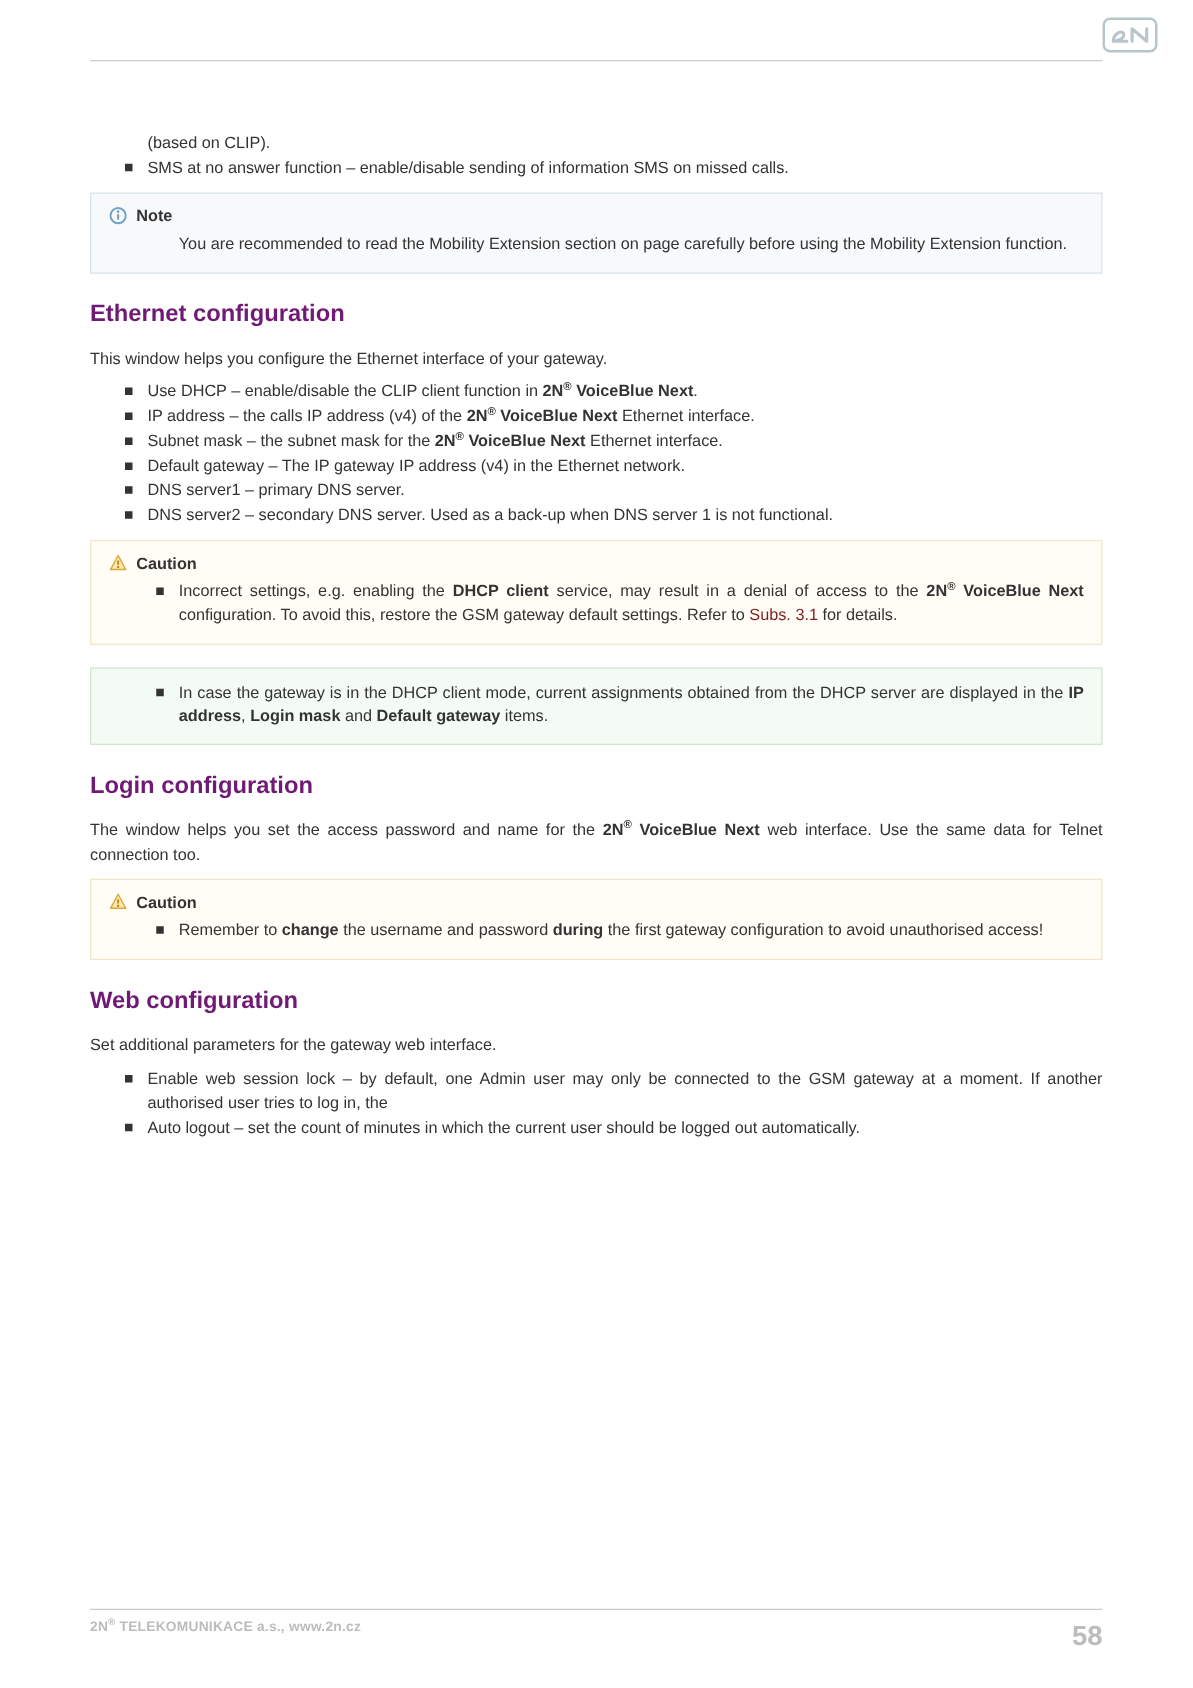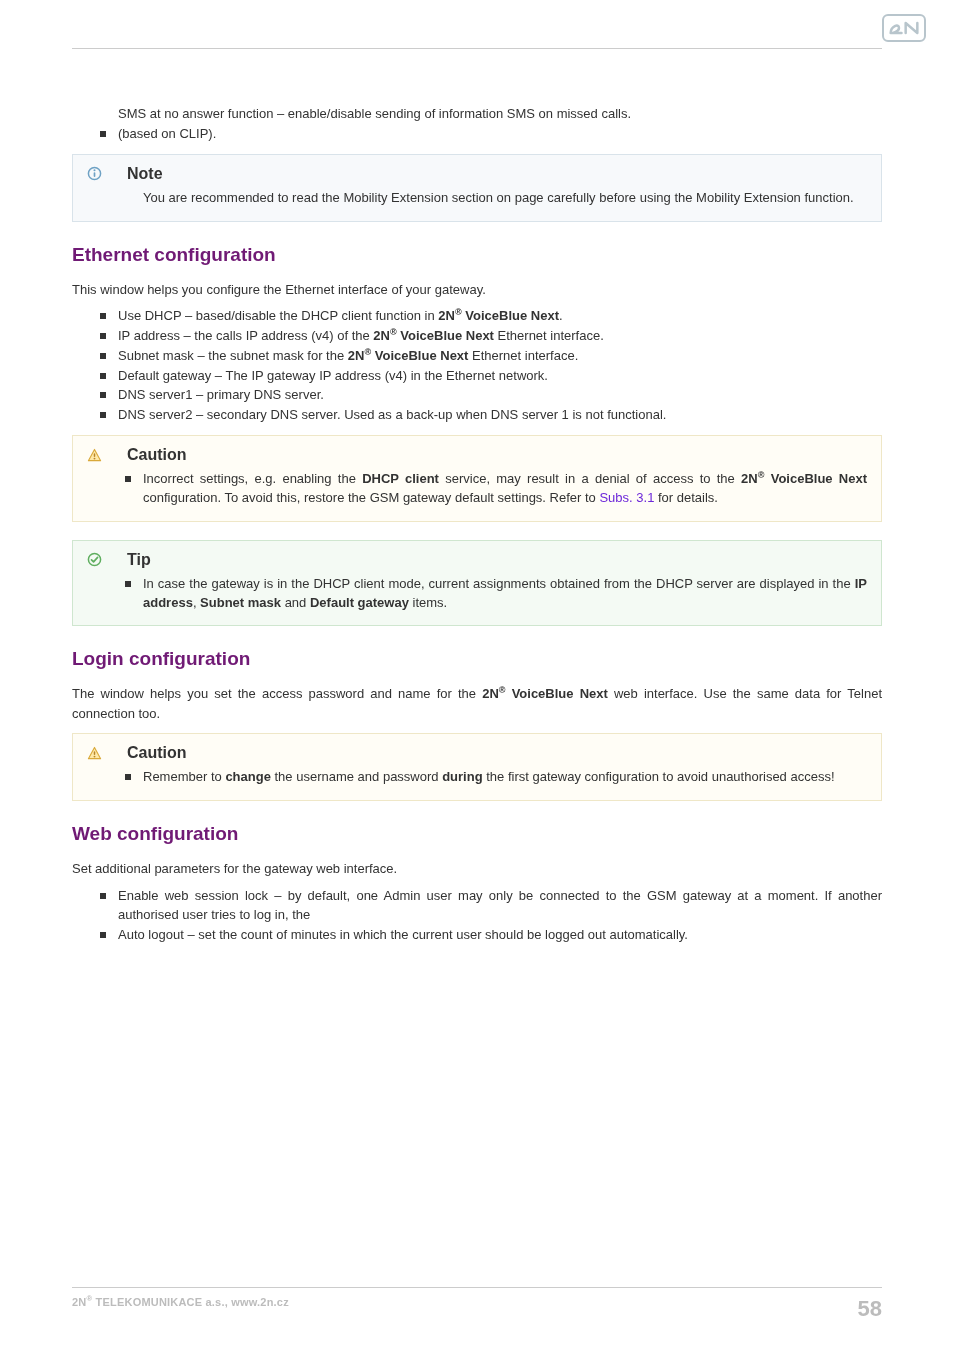--- a/index.html
+++ b/index.html
@@ -51,37 +51,37 @@
     content: "";
     position: absolute;
     left: -18px;
     top: 6px;
     width: 6px;
     height: 6px;
     background: #333;
   }
   sup { font-size: 0.7em; vertical-align: super; line-height: 0; }
   b { font-weight: bold; }
-  a.link { color: #6d28d9; text-decoration: none; }
+  a.link { color: #7f1d1d; text-decoration: none; }
 
   .callout {
     border: 1px solid;
     margin: 10px 0 18px 0;
     padding: 10px 14px 12px 14px;
   }
   .callout.note   { background: #f7f9fb; border-color: #d9e3ea; }
   .callout.caution{ background: #fffdf6; border-color: #efe7c7; }
   .callout.tip    { background: #f4faf4; border-color: #cfe6cf; }
   .callout-head {
     display: flex;
     align-items: center;
-    gap: 25px;
+    gap: 7px;
     font-weight: bold;
     margin-bottom: 6px;
-    font-size: 16px;
+    font-size: 13px;
   }
   .callout-head .ico { width: 15px; height: 15px; flex: 0 0 15px; }
   .callout ul.bullets { padding-left: 56px; margin: 0; }
   .callout ul.bullets > li::before { left: -18px; }
 
   h2.section {
     font-family: Arial, Helvetica, sans-serif;
     font-size: 19px;
     font-weight: bold;
     color: #701a75;
@@ -125,24 +125,24 @@
       <path d="M4 18 C4 10 14 6 14 12 C14 17 5 18 4 18 L17 18"></path>
       <path d="M22 18 L22 6 L36 18 L36 6"></path>
     </g>
   </svg>
 </div>
 
 <div class="page">
   <div class="top-rule"></div>
 
   <ul class="bullets body-text" style="margin-top:0; padding-left:46px;">
-    <li><span>SMS at no answer function – enable/disable sending of information SMS on missed calls.</span></li>
     <li style="list-style:none; padding-left:0;">
       <span style="position:static;">(based on CLIP).</span>
     </li>
+    <li><span>SMS at no answer function – enable/disable sending of information SMS on missed calls.</span></li>
   </ul>
   <style>
     
     ul.bullets > li:first-child::before { display:none; }
     
   </style>
 
   <div class="callout note">
     <div class="callout-head">
       <span class="ico">
@@ -157,21 +157,21 @@
     <ul class="bullets">
       <li><span>You are recommended to read the Mobility Extension section on page carefully before using the Mobility Extension function.</span></li>
     </ul>
   </div>
 
   <h2 class="section">Ethernet configuration</h2>
   <p class="para">This window helps you configure the Ethernet interface of your gateway.</p>
 
   <ul class="bullets body-text" id="eth-list">
     <li>
-      <span>Use DHCP – based/disable the DHCP client function in </span><b><span>2N</span><sup>®</sup><span> VoiceBlue Next</span></b><span>.</span>
+      <span>Use DHCP – enable/disable the CLIP client function in </span><b><span>2N</span><sup>®</sup><span> VoiceBlue Next</span></b><span>.</span>
     </li>
     <li>
       <span>IP address – the calls IP address (v4) of the </span><b><span>2N</span><sup>®</sup><span> VoiceBlue Next</span></b><span> Ethernet interface.</span>
     </li>
     <li>
       <span>Subnet mask – the subnet mask for the </span><b><span>2N</span><sup>®</sup><span> VoiceBlue Next</span></b><span> Ethernet interface.</span>
     </li>
     <li><span>Default gateway – The IP gateway IP address (v4) in the Ethernet network.</span></li>
     <li><span>DNS server1 – primary DNS server.</span></li>
     <li><span>DNS server2 – secondary DNS server. Used as a back-up when DNS server 1 is not functional.</span></li>
@@ -194,32 +194,23 @@
     </div>
     <ul class="bullets" id="caution1-list">
       <li>
         <span>Incorrect settings, e.g. enabling the </span><b>DHCP client</b><span> service, may result in a denial of access to the </span><b><span>2N</span><sup>®</sup><span> VoiceBlue Next</span></b><span> configuration. To avoid this, restore the GSM gateway default settings. Refer to </span><a class="link" href="#">Subs. 3.1</a><span> for details.</span>
       </li>
     </ul>
     <style>#caution1-list > li:first-child::before{display:block;}</style>
   </div>
 
   <div class="callout tip">
-    <div class="callout-head">
-      <span class="ico">
-        <svg viewBox="0 0 16 16" width="15" height="15">
-            <circle cx="8" cy="8" r="6.5" fill="none" stroke="#5fae5f" stroke-width="1.6"></circle>
-            <path d="M4.8 8.3 L7 10.5 L11.3 5.8" fill="none" stroke="#5fae5f" stroke-width="1.8" stroke-linecap="round" stroke-linejoin="round"></path>
-          </svg>
-      </span>
-      <span>Tip</span>
-    </div>
     <ul class="bullets" id="tip1-list">
       <li>
-        <span>In case the gateway is in the DHCP client mode, current assignments obtained from the DHCP server are displayed in the </span><b>IP address</b><span>, </span><b>Subnet mask</b><span> and </span><b>Default gateway</b><span> items.</span>
+        <span>In case the gateway is in the DHCP client mode, current assignments obtained from the DHCP server are displayed in the </span><b>IP address</b><span>, </span><b>Login mask</b><span> and </span><b>Default gateway</b><span> items.</span>
       </li>
     </ul>
     <style>#tip1-list > li:first-child::before{display:block;}</style>
   </div>
 
   <h2 class="section">Login configuration</h2>
   <p class="para">
     <span>The window helps you set the access password and name for the </span><b><span>2N</span><sup>®</sup><span> VoiceBlue Next</span></b><span> web interface. Use the same data for Telnet connection too.</span>
   </p>
 

